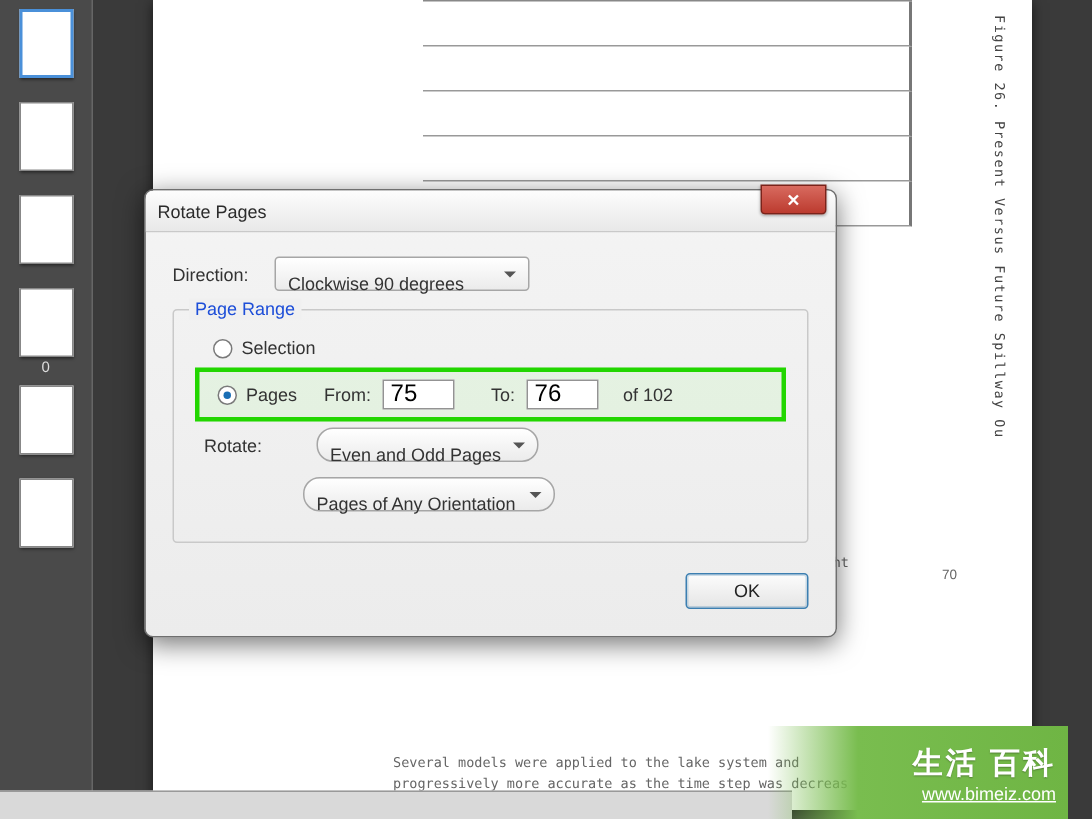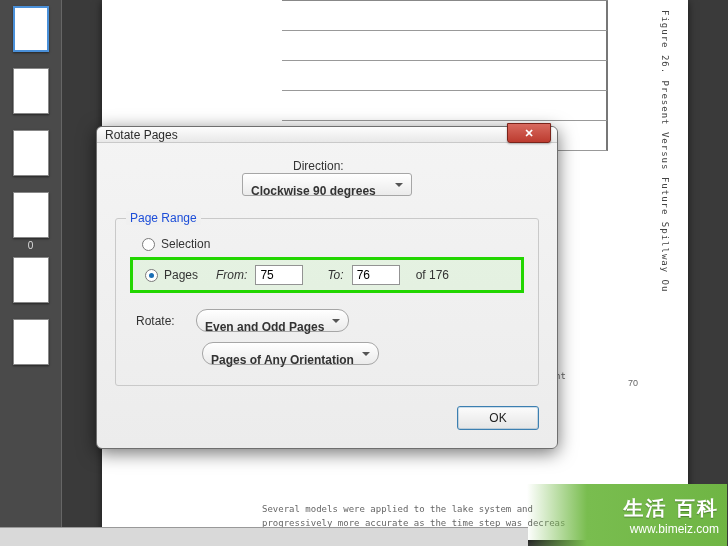--- a/index.html
+++ b/index.html
@@ -15,59 +15,59 @@
     .doc-page { background: #fff; width: 100%; height: 540px; margin-top: 0; box-shadow: 0 2px 8px rgba(0,0,0,0.6); position: relative; }
     .doc-figure { position: absolute; right: 18px; top: 10px; bottom: 40px; width: 26px; writing-mode: vertical-rl; font-size: 9px; color: #444; font-family: monospace; letter-spacing: 1px; }
     .doc-graph { position: absolute; left: 180px; top: 0; right: 80px; height: 180px; border-top: 1px solid #888; }
     .graph-line { height: 30px; border-bottom: 1px solid #999; border-right: 2px solid #777; }
     .doc-text { position: absolute; bottom: 10px; left: 160px; right: 60px; font-family: monospace; font-size: 9px; color: #666; line-height: 1.5; }
     .doc-side-text { position: absolute; right: 50px; top: 370px; width: 110px; font-family: monospace; font-size: 9px; color: #666; line-height: 1.5; }
     .doc-num { position: absolute; right: 50px; top: 378px; font-family: Liberation Sans, sans-serif; font-size: 9px; color: #666; }
 
     
     .dialog { position: absolute; left: 96px; top: 126px; width: 462px; background: linear-gradient(#f4f4f4, #ececec); border: 1px solid #6f6f6f; border-radius: 6px; box-shadow: 0 4px 18px rgba(0,0,0,0.55); }
-    .titlebar { height: 16px; background: linear-gradient(#fdfdfd, #e8e8e8); border-top-left-radius: 6px; border-top-right-radius: 6px; border-bottom: 1px solid #c9c9c9; display: flex; align-items: center; padding: 0 8px; position: relative; }
+    .titlebar { height: 28px; background: linear-gradient(#fdfdfd, #e8e8e8); border-top-left-radius: 6px; border-top-right-radius: 6px; border-bottom: 1px solid #c9c9c9; display: flex; align-items: center; padding: 0 8px; position: relative; }
     .titlebar .title { font-size: 12px; color: #2b2b2b; }
     .close-btn { position: absolute; right: 6px; top: -4px; width: 44px; height: 20px; background: linear-gradient(#d86a5f, #bc3b2f); border: 1px solid #7a231a; border-bottom-left-radius: 3px; border-bottom-right-radius: 3px; display: flex; align-items: center; justify-content: center; color: #fff; font-size: 11px; font-weight: bold; cursor: pointer; box-shadow: 0 1px 2px rgba(0,0,0,.3); }
 
     .dlg-body { padding: 16px 18px 18px; }
 
-    .row { display: flex; align-items: center; margin-bottom: 22px; flex-direction: column; }
+    .row { display: flex; align-items: center; margin-bottom: 12px; }
     .lbl { width: 68px; text-align: left; color: #333; }
 
-    .combo { position: relative; height: 23px; border: 1px solid #a6a6a6; border-radius: 3px; background: linear-gradient(#fff, #ebebeb); display: flex; align-items: center; padding: 12px 24px 0 8px; min-width: 170px; cursor: pointer; font-weight: bold; }
+    .combo { position: relative; height: 23px; border: 1px solid #a6a6a6; border-radius: 3px; background: linear-gradient(#fff, #ebebeb); display: flex; align-items: center; padding: 12px 24px 0 8px; min-width: 170px; cursor: pointer; }
     .combo::after { content: ""; position: absolute; right: 8px; top: 50%; margin-top: -2px; border: 4px solid transparent; border-top-color: #555; }
 
     .fieldset { border: 1px solid #c9c9c9; border-radius: 3px; padding: 12px 14px 10px; margin: 4px 0 14px; position: relative; }
     .legend { position: absolute; top: -8px; left: 10px; background: #f0f0f0; padding: 0 4px; color: #1d4ed8; }
 
     .radio-row { display: flex; align-items: center; margin: 6px 0; padding-left: 12px; }
     .radio { width: 13px; height: 13px; border: 1px solid #7a7a7a; border-radius: 50%; background: #fff; margin-right: 6px; position: relative; }
     .radio.checked::after { content: ""; position: absolute; left: 3px; top: 3px; width: 5px; height: 5px; border-radius: 50%; background: #1a6fb5; }
 
-    .highlight { border: 3px solid #22d600; padding: 5px 6px; margin: 2px 0 16px; background: rgba(123,255,94,0.1); }
+    .highlight { border: 3px solid #22d600; padding: 5px 6px; margin: 2px 0 4px; background: rgba(123,255,94,0.1); }
     .pages-row { display: flex; align-items: center; gap: 4px; }
     .pages-row .radio-row { margin: 0; padding-left: 6px; }
-    .pages-row .sm-lbl { margin-left: 14px; margin-right: 4px; font-style: italic; }
-    .numinput { width: 48px; height: 20px; border: 1px solid #939393; background: #fff; padding: 0 4px; font-size: 12px; }
+    .pages-row .sm-lbl { margin-left: 14px; margin-right: 4px; }
+    .numinput { width: 48px; height: 20px; border: 1px solid #939393; background: #fff; padding: 0 4px; font-size: 16px; }
     .of-text { margin-left: 12px; }
 
-    .rotate-row { display: flex; align-items: center; gap: 10px; margin-bottom: 10px; padding-left: 6px; }
+    .rotate-row { display: flex; align-items: center; gap: 25px; margin-bottom: 10px; padding-left: 6px; }
     .rotate-row .lbl { width: 50px; }
     .combo.mid { min-width: 148px; border-radius: 11px; }
     .combo-row2 { margin-left: 66px; align-items: flex-end; }
 
     .btn-row { display: flex; justify-content: flex-end; gap: 0; margin-top: 20px; }
     .btn { width: 82px; height: 24px; border: 1px solid #8f8f8f; border-radius: 3px; background: linear-gradient(#fcfcfc, #e5e5e5); color: #222; cursor: pointer; display: flex; align-items: center; justify-content: center; }
     .btn.default { border-color: #3c7fb1; box-shadow: 0 0 0 1px rgba(60,127,177,0.25) inset; }
 
     
-    .watermark { position: absolute; right: 1px; bottom: 0; width: 200px; height: 62px; background: linear-gradient(90deg, rgba(100,180,80,0)0%, #79bd4f 30%, #6fb544 100%); color: #fff; display: flex; flex-direction: column; align-items: flex-end; justify-content: center; padding-right: 8px; }
+    .watermark { position: absolute; right: 16px; bottom: 0; width: 200px; height: 62px; background: linear-gradient(90deg, rgba(100,180,80,0)0%, #79bd4f 30%, #6fb544 100%); color: #fff; display: flex; flex-direction: column; align-items: flex-end; justify-content: center; padding-right: 8px; }
     .wm-ch { font-size: 20px; font-weight: bold; letter-spacing: 2px; text-shadow: 0 1px 1px rgba(0,0,0,.3); }
-    .wm-url { font-size: 12px; }
+    .wm-url { font-size: 12px; text-decoration: underline; }
     .statusbar { position: absolute; left: 0; bottom: 0; right: 200px; height: 19px; background: #d9d9d9; border-top: 1px solid #999; font-size: 11px; color: #333; padding-left: 6px; display: flex; align-items: center; }
   </style>
 </head>
 <body>
 
 <div class="pdf-bg">
   <div class="thumb-strip">
     <div class="thumb selected"></div>
     <div class="thumb"></div>
     <div class="thumb"></div>
@@ -129,21 +129,21 @@
       <div class="highlight">
         <div class="pages-row">
           <div class="radio-row">
             <span class="radio checked"></span>
             <span>Pages</span>
           </div>
           <span class="sm-lbl">From:</span>
           <input class="numinput" value="75" style="">
           <span class="sm-lbl" style="margin-left:20px">To:</span>
           <input class="numinput" value="76" style="">
-          <span class="of-text">of 176</span>
+          <span class="of-text">of 102</span>
         </div>
       </div>
 
       <div class="rotate-row">
         <span class="lbl">Rotate:</span>
         <div class="combo mid">
           <span>Even and Odd Pages</span>
         </div>
       </div>
       <div class="rotate-row combo-row2">

